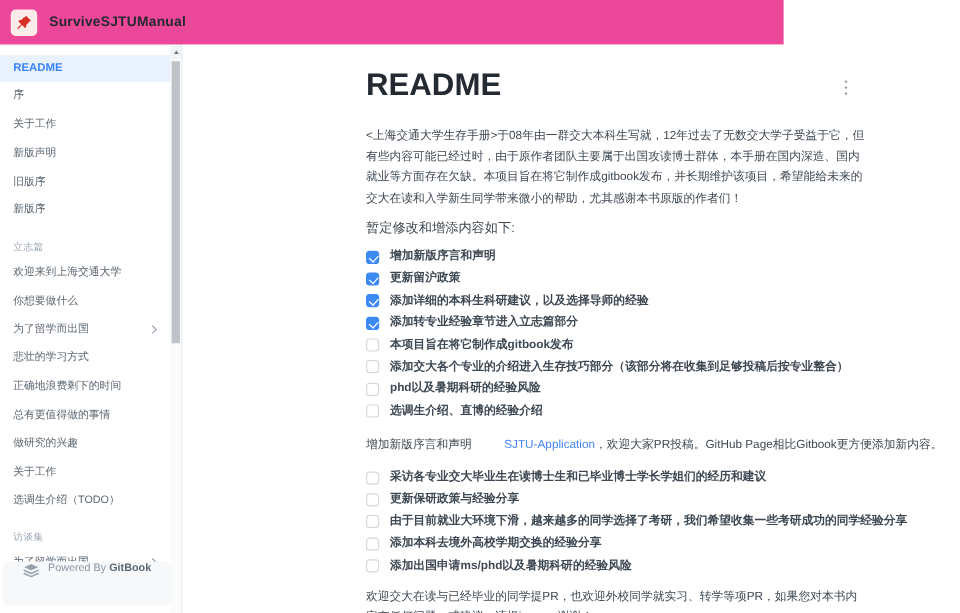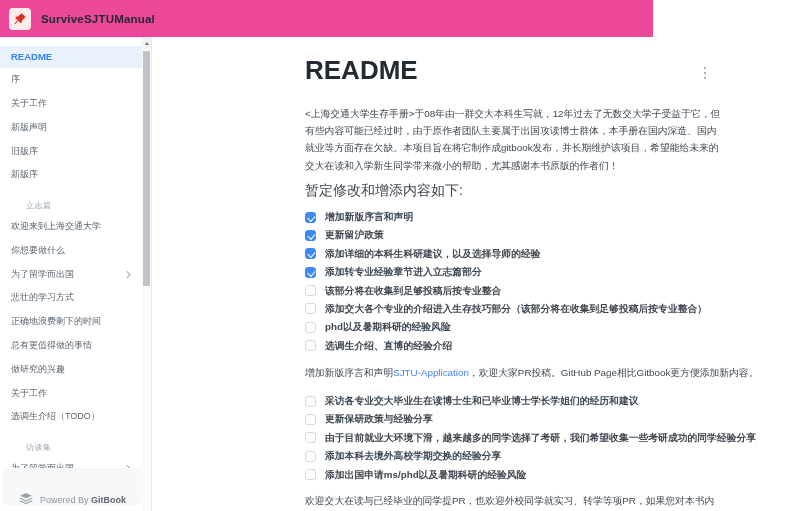--- a/index.html
+++ b/index.html
@@ -14,57 +14,57 @@
   .logo-box svg { width:14px; height:14px; }
   .app-title { font-size:11.5px; font-weight:bold; color:#24292f; letter-spacing:.2px; }
 
   
   .sidebar { position:absolute; left:0; top:37px; width:152px; bottom:0; background:#fff;
     border-top:1px solid #e7eaee; border-right:1px solid #e7eaee; }
   .nav { position:absolute; left:0; top:0; width:143px; padding-top:8px; }
   .nav-item { display:flex; align-items:center; justify-content:space-between;
     padding:5.4px 12px 5.4px 11px; font-size:9px; color:#5b6670; cursor:pointer; }
   .nav-item.active { color:#3884f7; font-weight:bold; background:#e9f1fd; font-size:9.5px; }
-  .nav-section { padding:13px 11px 4px 26px; font-size:8px; color:#9aa5b1; letter-spacing:.5px; }
+  .nav-section { padding:13px 11px 4px 11px; font-size:8px; color:#9aa5b1; letter-spacing:.5px; }
   .chev { width:4.5px; height:4.5px; border-top:1.2px solid #9aa5b1; border-right:1.2px solid #9aa5b1;
     transform:rotate(45deg); margin-right:2px; flex-shrink:0; }
 
   
   .scrollbar { position:absolute; right:0; top:0; bottom:0; width:9px; background:#fafbfb; }
   .sb-btn { width:9px; height:11px; background:#f1f3f4; display:flex; align-items:center; justify-content:center; }
   .sb-arrow { width:0; height:0; border-left:2.5px solid transparent; border-right:2.5px solid transparent;
     border-bottom:3.5px solid #6b7680; }
   .sb-thumb { position:absolute; left:1px; top:13px; width:7px; height:235px; background:#bfc3c7; }
 
   
   .gitbook-badge { position:absolute; left:2px; bottom:6px; width:141px; height:37px;
-    background:#f6f8fa; border-radius:6px; display:flex; align-items:flex-end; justify-content:center;
+    background:#f6f8fa; border-radius:6px; display:flex; align-items:flex-start; justify-content:center;
     gap:7px; cursor:pointer; }
   .gitbook-badge svg { width:14px; height:14px; }
   .badge-text { font-size:9px; color:#8a96a3; }
   .badge-text b { color:#5c6773; font-weight:bold; }
 
   
   .main { position:absolute; left:305px; top:0; width:418px; }
   .page-title { margin-top:55px; font-size:26px; font-weight:bold; color:#242a31; }
   .kebab { position:absolute; left:396px; top:64px; display:flex; flex-direction:column; gap:2.4px;
     padding:3px; cursor:pointer; }
   .kebab i { width:2.4px; height:2.4px; border-radius:50%; background:#8d99a4; }
   .para { margin-top:19px; font-size:9.8px; line-height:17.2px; color:#3e4852; }
-  .todo-heading { margin-top:8px; font-size:14px; color:#3e4852; }
+  .todo-heading { margin-top:8px; font-size:11px; color:#3e4852; }
   .checklist { margin-top:8px; }
   .check-row { display:flex; align-items:flex-start; padding:3.2px 0; white-space:nowrap;font-weight:bold; }
   .checkbox { width:11px; height:11px; border-radius:3px; border:1px solid #d3dae1; background:#fff;
     margin-right:9px; margin-top:0.5px; flex-shrink:0; position:relative; cursor:pointer; }
   .checkbox.checked { background:#3d8af5; border-color:#3d8af5; }
   .checkbox.checked::after { content:""; position:absolute; left:2.6px; top:1.2px; width:3.6px; height:6px;
     border-right:1.6px solid #fff; border-bottom:1.6px solid #fff; transform:rotate(42deg); }
   .check-label { font-size:9.8px; line-height:12px; color:#3e4852; }
   .note { margin-top:12px; font-size:9.8px; color:#3e4852; white-space:nowrap; }
-  .note a { color:#4285f4; text-decoration:none; cursor:pointer; }
+  .note a { color:#4285f4; text-decoration:none; cursor:pointer;padding-left:27px; }
   .checklist-2 { margin-top:12px; }
   .outro { margin-top:8px; font-size:9.8px; line-height:17.2px; color:#3e4852; }
 </style>
 </head>
 <body>
 
 <div class="app-header">
   <span class="logo-box">
     <svg viewBox="0 0 24 24">
       <path fill="#d93025" d="M15 2l7 7-2.2 1-0.8 1.2-3.6 3.6-.4 3.4-1.6 1.2-4.2-4.2-5.6 5.6-1.2-1.2 5.6-5.6-4.2-4.2 1.2-1.6 3.4-.4 3.6-3.6L13.2 4.2z"></path>
@@ -167,21 +167,21 @@
       <div class="check-row">
         <span class="checkbox checked"></span>
         <span class="check-label">添加详细的本科生科研建议，以及选择导师的经验</span>
       </div>
       <div class="check-row">
         <span class="checkbox checked"></span>
         <span class="check-label">添加转专业经验章节进入立志篇部分</span>
       </div>
       <div class="check-row">
         <span class="checkbox"></span>
-        <span class="check-label">该部分将在收集到足够投稿后按专业整合</span>
+        <span class="check-label">本项目旨在将它制作成gitbook发布</span>
       </div>
       <div class="check-row">
         <span class="checkbox"></span>
         <span class="check-label">添加交大各个专业的介绍进入生存技巧部分（该部分将在收集到足够投稿后按专业整合）</span>
       </div>
       <div class="check-row">
         <span class="checkbox"></span>
         <span class="check-label">phd以及暑期科研的经验风险</span>
       </div>
       <div class="check-row">

